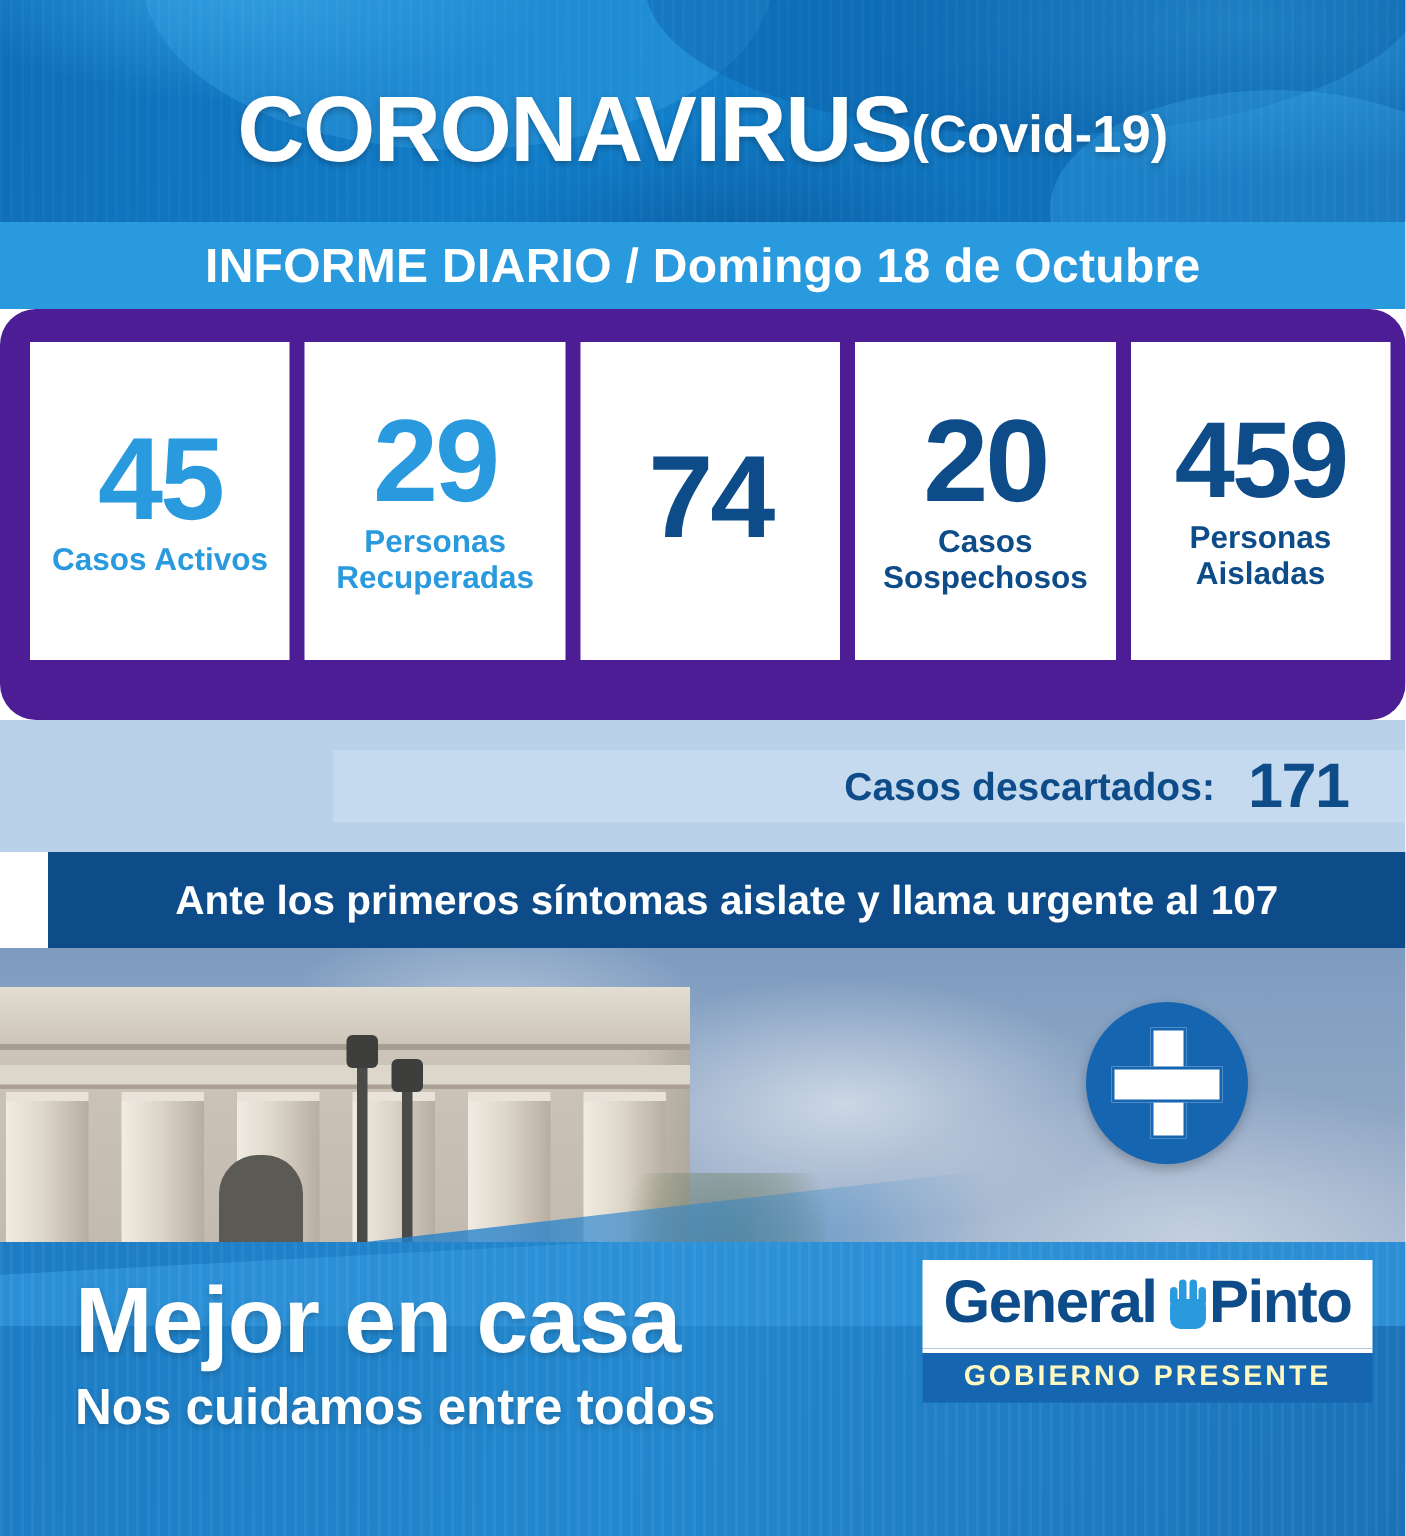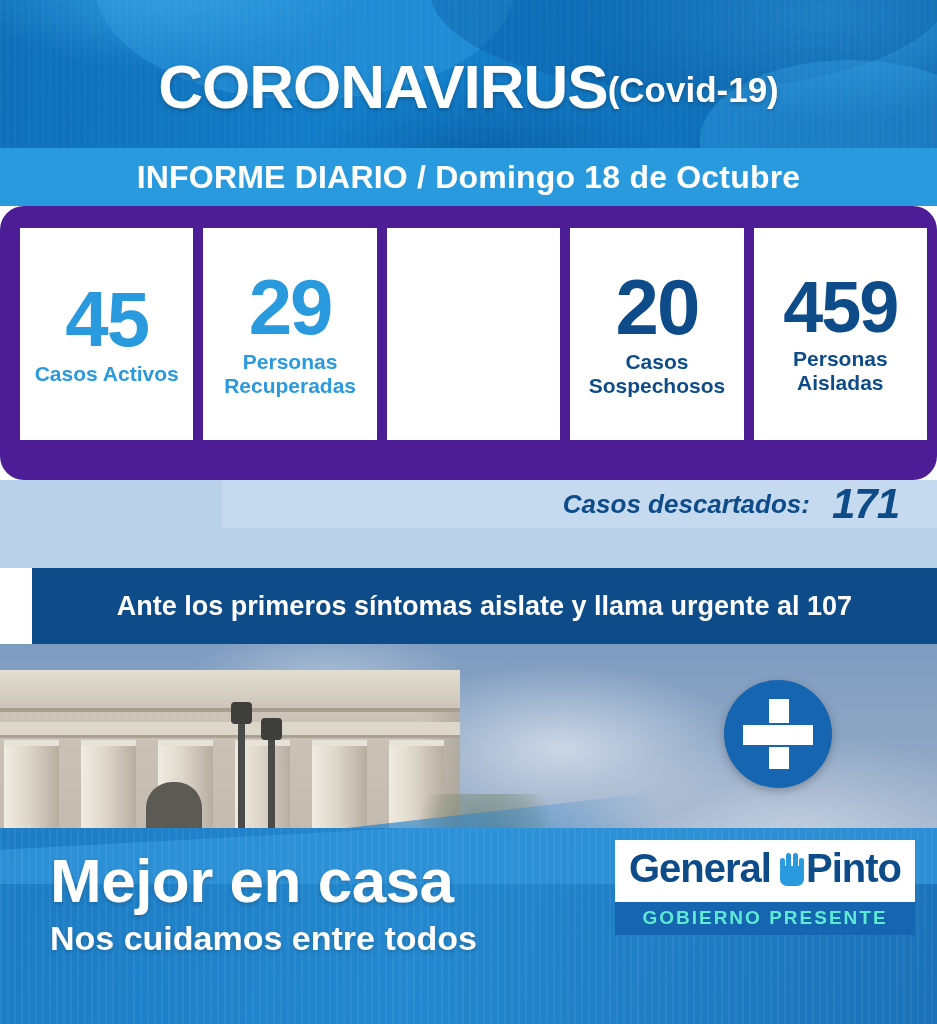--- a/index.html
+++ b/index.html
@@ -122,22 +122,21 @@
   }
   .stat-label.light { color: #2a9ade; }
   .stat-label.dark  { color: #0d4c89; }
   .stat-card.narrow .stat-number { font-size: 72px; }
 
   
   .discard-bar {
     height: 88px;
     background: #b9d2ea;
     display: flex;
-    align-items: flex-start;
-    font-style: italic;
+    align-items: center;
   }
   .discard-left {
     width: 222px;
     background: #b9d2ea;
   }
   .discard-right {
     flex: 1;
     background: #c5d9ef;
     display: flex;
     align-items: center;
@@ -152,21 +151,21 @@
   }
   .discard-value {
     color: #0d4c89;
     font-size: 42px;
     font-weight: bold;
     letter-spacing: -1px;
   }
 
   
   .advice-bar {
-    height: 76px;
+    height: 64px;
     background: #0d4c89;
     display: flex; align-items: center; justify-content: center; margin-left: 32px;
   }
   .advice-text {
     color: #ffffff;
     font-size: 27px;
     font-weight: bold;
   }
 
   
@@ -366,21 +365,21 @@
   .logo-hand .f3 { left: 16px; height: 17px; }
   .logo-hand .f4 { left: 22px; height: 12px; }
   .logo-pinto {
     color: #0d4c89;
     font-size: 40px;
     font-weight: bold;
     letter-spacing: -1px;
   }
   .logo-sub {
     background: #1565b0;
-    color: #5eead4;
+    color: #fef9c3;
     font-size: 19px;
     font-weight: bold;
     letter-spacing: 2px;
     padding: 5px 0 6px 0;
     border-top: 3px solid #ffffff;
   }
 </style>
 </head>
 <body>
 
@@ -409,20 +408,21 @@
 
       <div class="stat-card">
         <div class="stat-number light">29</div>
         <div class="stat-label light">
           <div>Personas</div>
           <div>Recuperadas</div>
         </div>
       </div>
 
       <div class="stat-card">
+        <div class="stat-number dark">74</div>
       </div>
 
       <div class="stat-card">
         <div class="stat-number dark">20</div>
         <div class="stat-label dark">
           <div>Casos</div>
           <div>Sospechosos</div>
         </div>
       </div>
 

